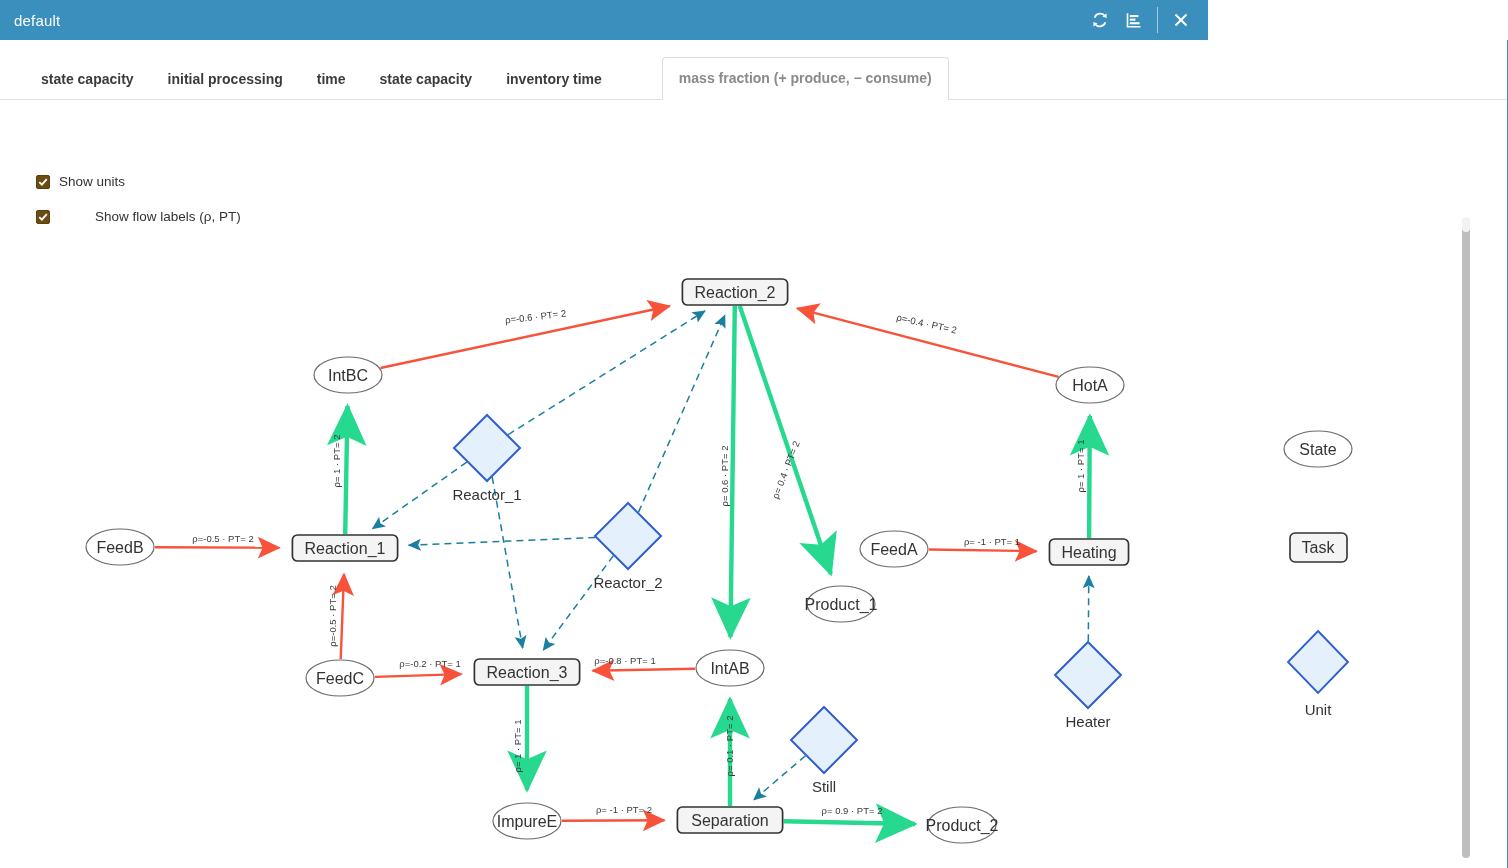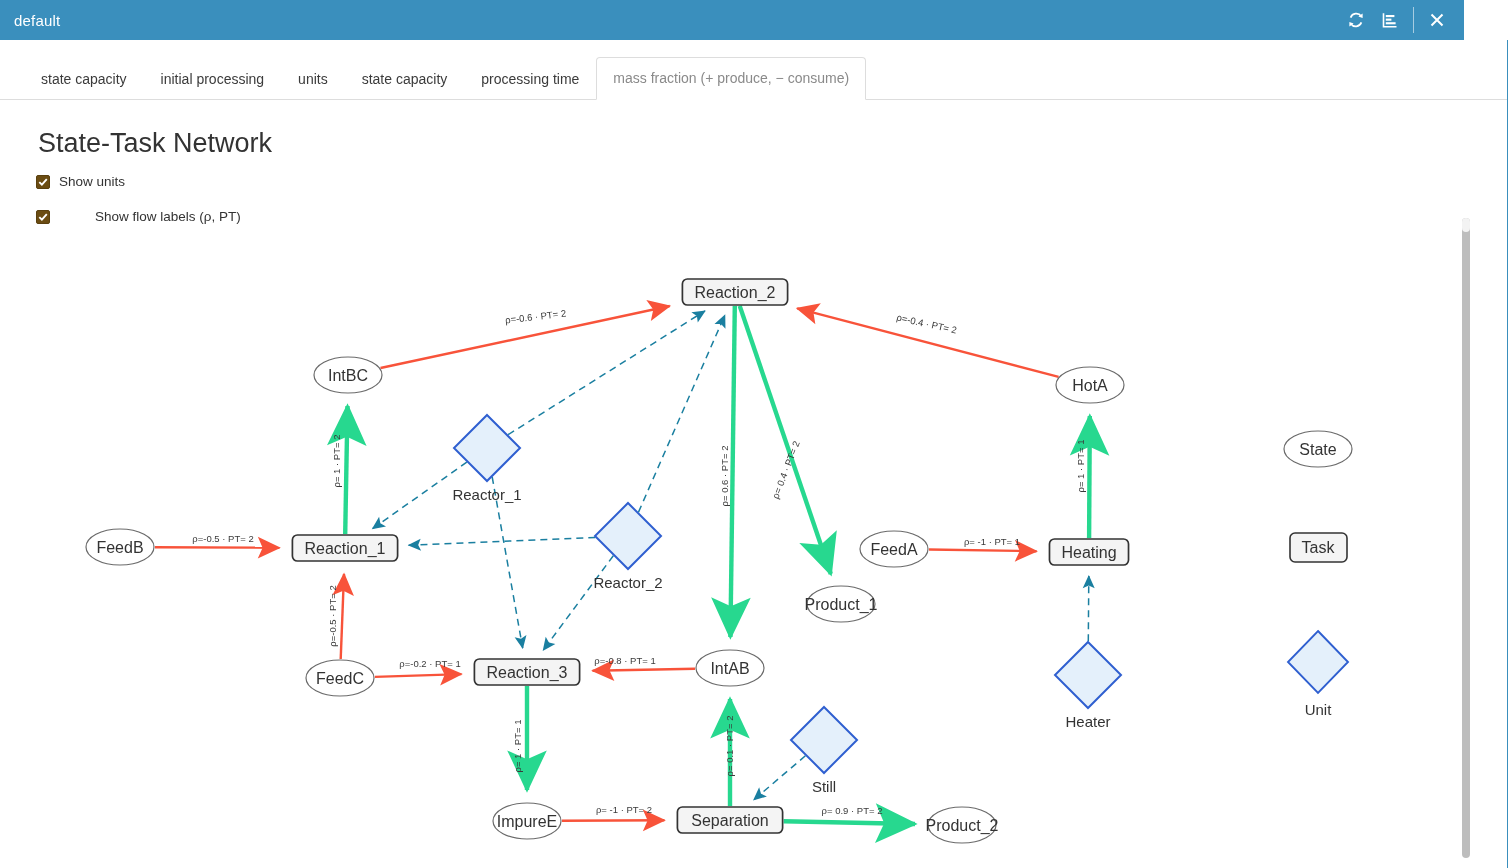--- a/index.html
+++ b/index.html
@@ -8,21 +8,21 @@
     margin: 0; padding: 0;
     width: 1508px; height: 868px;
     overflow: hidden;
     background: #ffffff;
     font-family: "Liberation Sans", sans-serif;
   }
 
   
   #titlebar {
     position: absolute; left: 0; top: 0;
-    width: 1464px; height: 40px;
+    width: 1208px; height: 40px;
     background: #3a8fbd;
     display: flex; align-items: center;
   }
   #titlebar .title {
     color: #ffffff;
     font-size: 15px;
     margin-left: 14px;
     letter-spacing: .2px;
   }
   #titlebar .tb-spacer { flex: 1 1 auto; }
@@ -35,20 +35,21 @@
     width: 1px; height: 26px; background: rgba(255,255,255,.55);
     margin: 0 6px;
   }
 
   
   #tabstrip {
     position: absolute; left: 0; top: 40px;
     width: 1508px; height: 60px;
     background: #ffffff;
     border-bottom: 1px solid #dddddd;
+    font-weight: bold;
   }
   #tabstrip .tabs {
     position: absolute; left: 24px; bottom: 0;
     display: flex; align-items: flex-end;
   }
   .tab {
     font-size: 14px;
     color: #3b3b3b;
     padding: 12px 16px 13px 16px;
     cursor: pointer;
@@ -58,20 +59,21 @@
     background: transparent;
     position: relative;
     top: 1px;
   }
   .tab.active {
     color: #8a8a8a;
     background: #ffffff;
     border: 1px solid #dddddd;
     border-bottom: 1px solid #ffffff;
     border-radius: 4px 4px 0 0;
+    margin-left: 43px;
   }
 
   
   #canvas {
     position: absolute; left: 0; top: 101px;
     width: 1508px; height: 767px;
     background: #ffffff;
     overflow: hidden;
   }
   #page-title {
@@ -170,30 +172,29 @@
     <svg width="18" height="18" viewBox="0 0 18 18">
       <path d="M3.5 3.5 L14.5 14.5 M14.5 3.5 L3.5 14.5" stroke="#fff" stroke-width="2" fill="none"></path>
     </svg>
   </div>
 </div>
 
 <div id="tabstrip">
   <div class="tabs" id="tab-list">
       <div class="tab">state capacity</div>
       <div class="tab">initial processing</div>
-      <div class="tab">units</div>
+      <div class="tab">time</div>
       <div class="tab">state capacity</div>
-      <div class="tab">processing time</div>
+      <div class="tab">inventory time</div>
       <div class="tab active">mass fraction (+ produce, − consume)</div>
     </div>
 </div>
 
 <div id="canvas">
 
-  <h1 id="page-title">State-Task Network</h1>
 
   <label class="chkrow" id="chk-units">
     <span class="chkbox">
       <svg width="10" height="10" viewBox="0 0 10 10">
           <path d="M1.3 5.1 L3.9 7.6 L8.8 2.2" stroke="#fff" stroke-width="1.9" fill="none"></path>
         </svg>
     </span>
     <span>Show units</span>
   </label>
 

